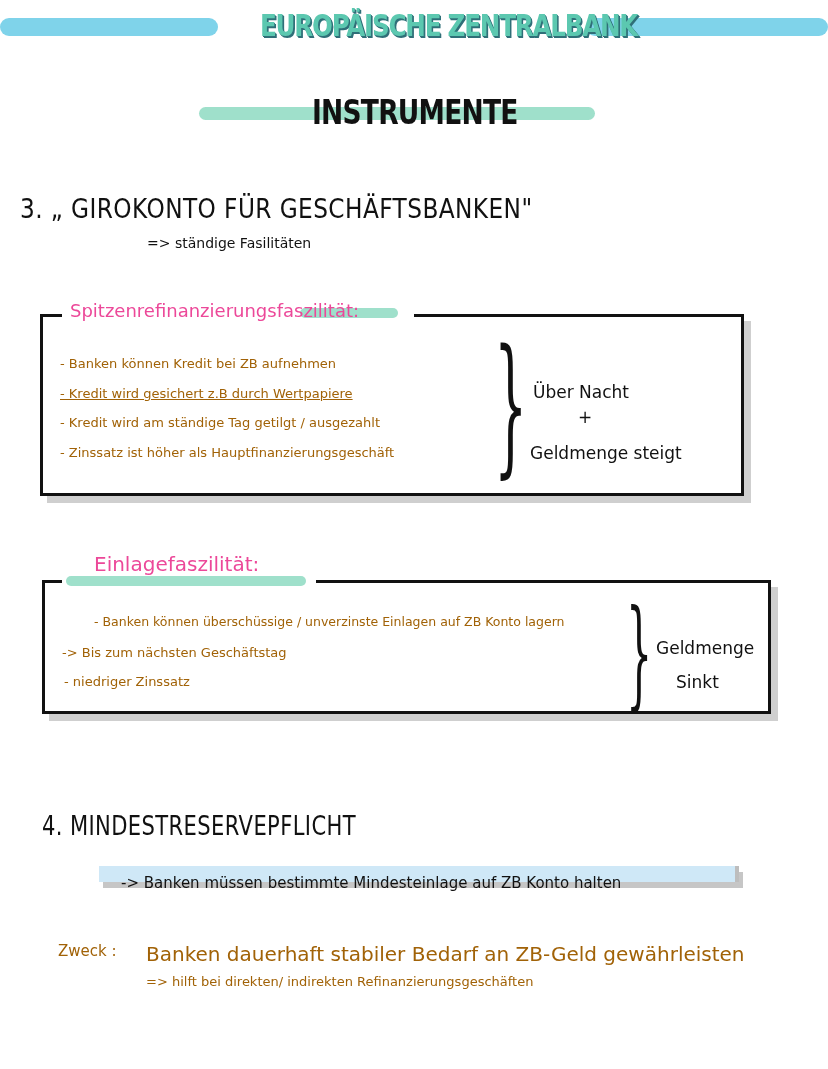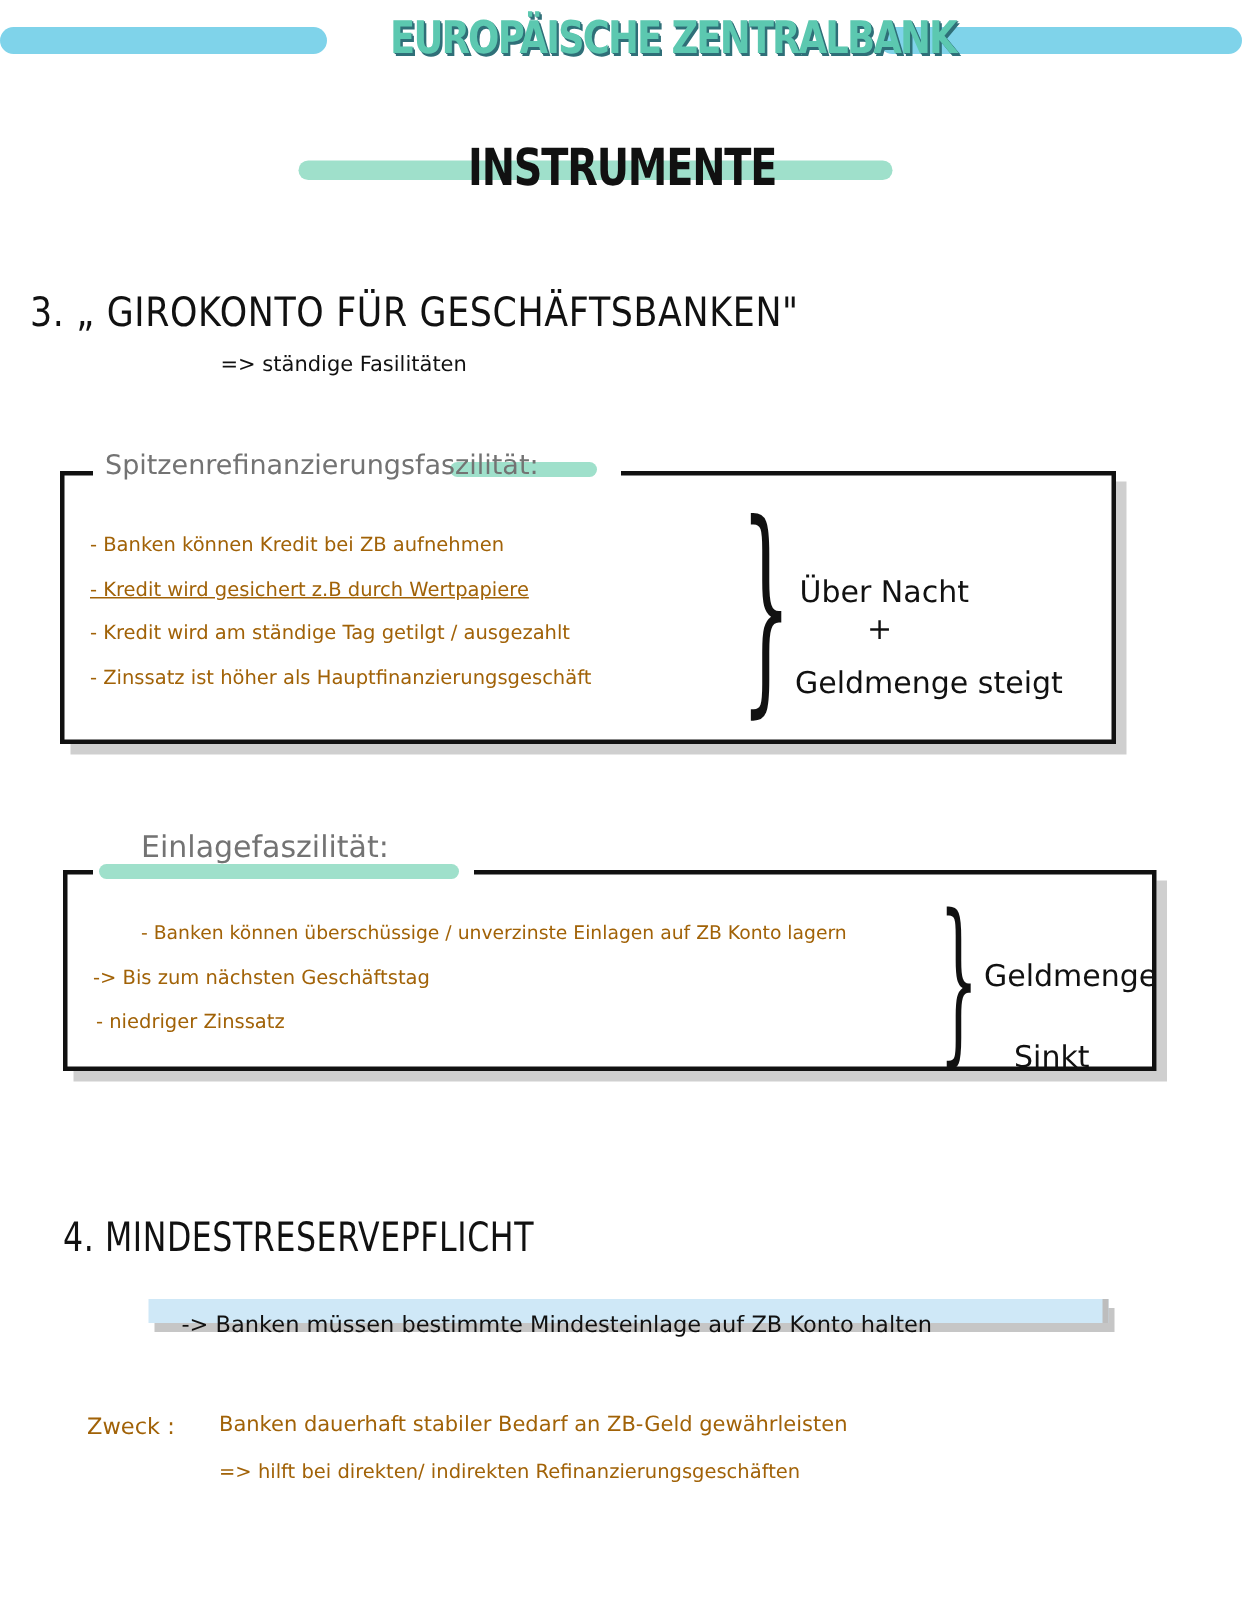--- a/index.html
+++ b/index.html
@@ -96,37 +96,37 @@
   }
   .box-label-hl {
     position: absolute;
     height: 10px;
     background: #9fe0cb;
     border-radius: 5px;
   }
   .box-label {
     position: absolute;
     font-size: 19px;
-    color: #737373;
+    color: #ec4899;
   }
   .bullet {
     position: absolute;
     font-size: 13px;
     color: #a16207;
   }
   .brace {
     position: absolute;
     font-family: "DejaVu Serif", serif;
     color: #111;
     transform-origin: left top;
     line-height: 1;
   }
   .side-note {
     position: absolute;
-    font-size: 20px;
+    font-size: 17px;
     color: #111;
     text-align: center;
   }
 
   .mr-box {
     position: absolute;
     left: 99px;
     top: 866px;
     width: 636px;
     height: 16px;
@@ -175,23 +175,23 @@
 <div class="box-label-hl" style="left:66px; top:576px; width:240px;"></div>
 <div class="box-label hand" style="left:94px; top:552px; font-size:20px;">Einlagefaszilität:</div>
 
 <div class="bullet hand" style="left:58px; top:614px; font-size:12.5px;margin-left:36px;">- Banken können überschüssige / unverzinste Einlagen auf ZB Konto lagern</div>
 <div class="bullet hand" style="left:62px; top:645px;">-&gt; Bis zum nächsten Geschäftstag</div>
 <div class="bullet hand" style="left:64px; top:674px;">- niedriger Zinssatz</div>
 
 <div class="brace" style="left:626px; top:594px; font-size:118px; transform:scaleX(0.35);">}</div>
 
 <div class="side-note hand" style="left:656px; top:638px;">Geldmenge</div>
-<div class="side-note hand" style="left:676px; top:692px;">Sinkt</div>
+<div class="side-note hand" style="left:676px; top:672px;">Sinkt</div>
 
 <div class="section-heading hand" style="left:42px; top:810px; transform:scaleX(0.78);">4. MINDESTRESERVEPFLICHT</div>
 
 <div class="mr-box">
   <div class="mr-text hand">-&gt; Banken müssen bestimmte Mindesteinlage auf ZB Konto halten</div>
 </div>
 
 <div class="bullet hand" style="left:58px; top:942px; font-size:15px;">Zweck :</div>
-<div class="bullet hand" style="left:146px; top:942px; font-size:14px;">Banken dauerhaft stabiler Bedarf an ZB-Geld gewährleisten</div>
+<div class="bullet hand" style="left:146px; top:942px; font-size:20px;">Banken dauerhaft stabiler Bedarf an ZB-Geld gewährleisten</div>
 <div class="bullet hand" style="left:146px; top:974px; font-size:13px;">=&gt; hilft bei direkten/ indirekten Refinanzierungsgeschäften</div>
 
 </body></html>

